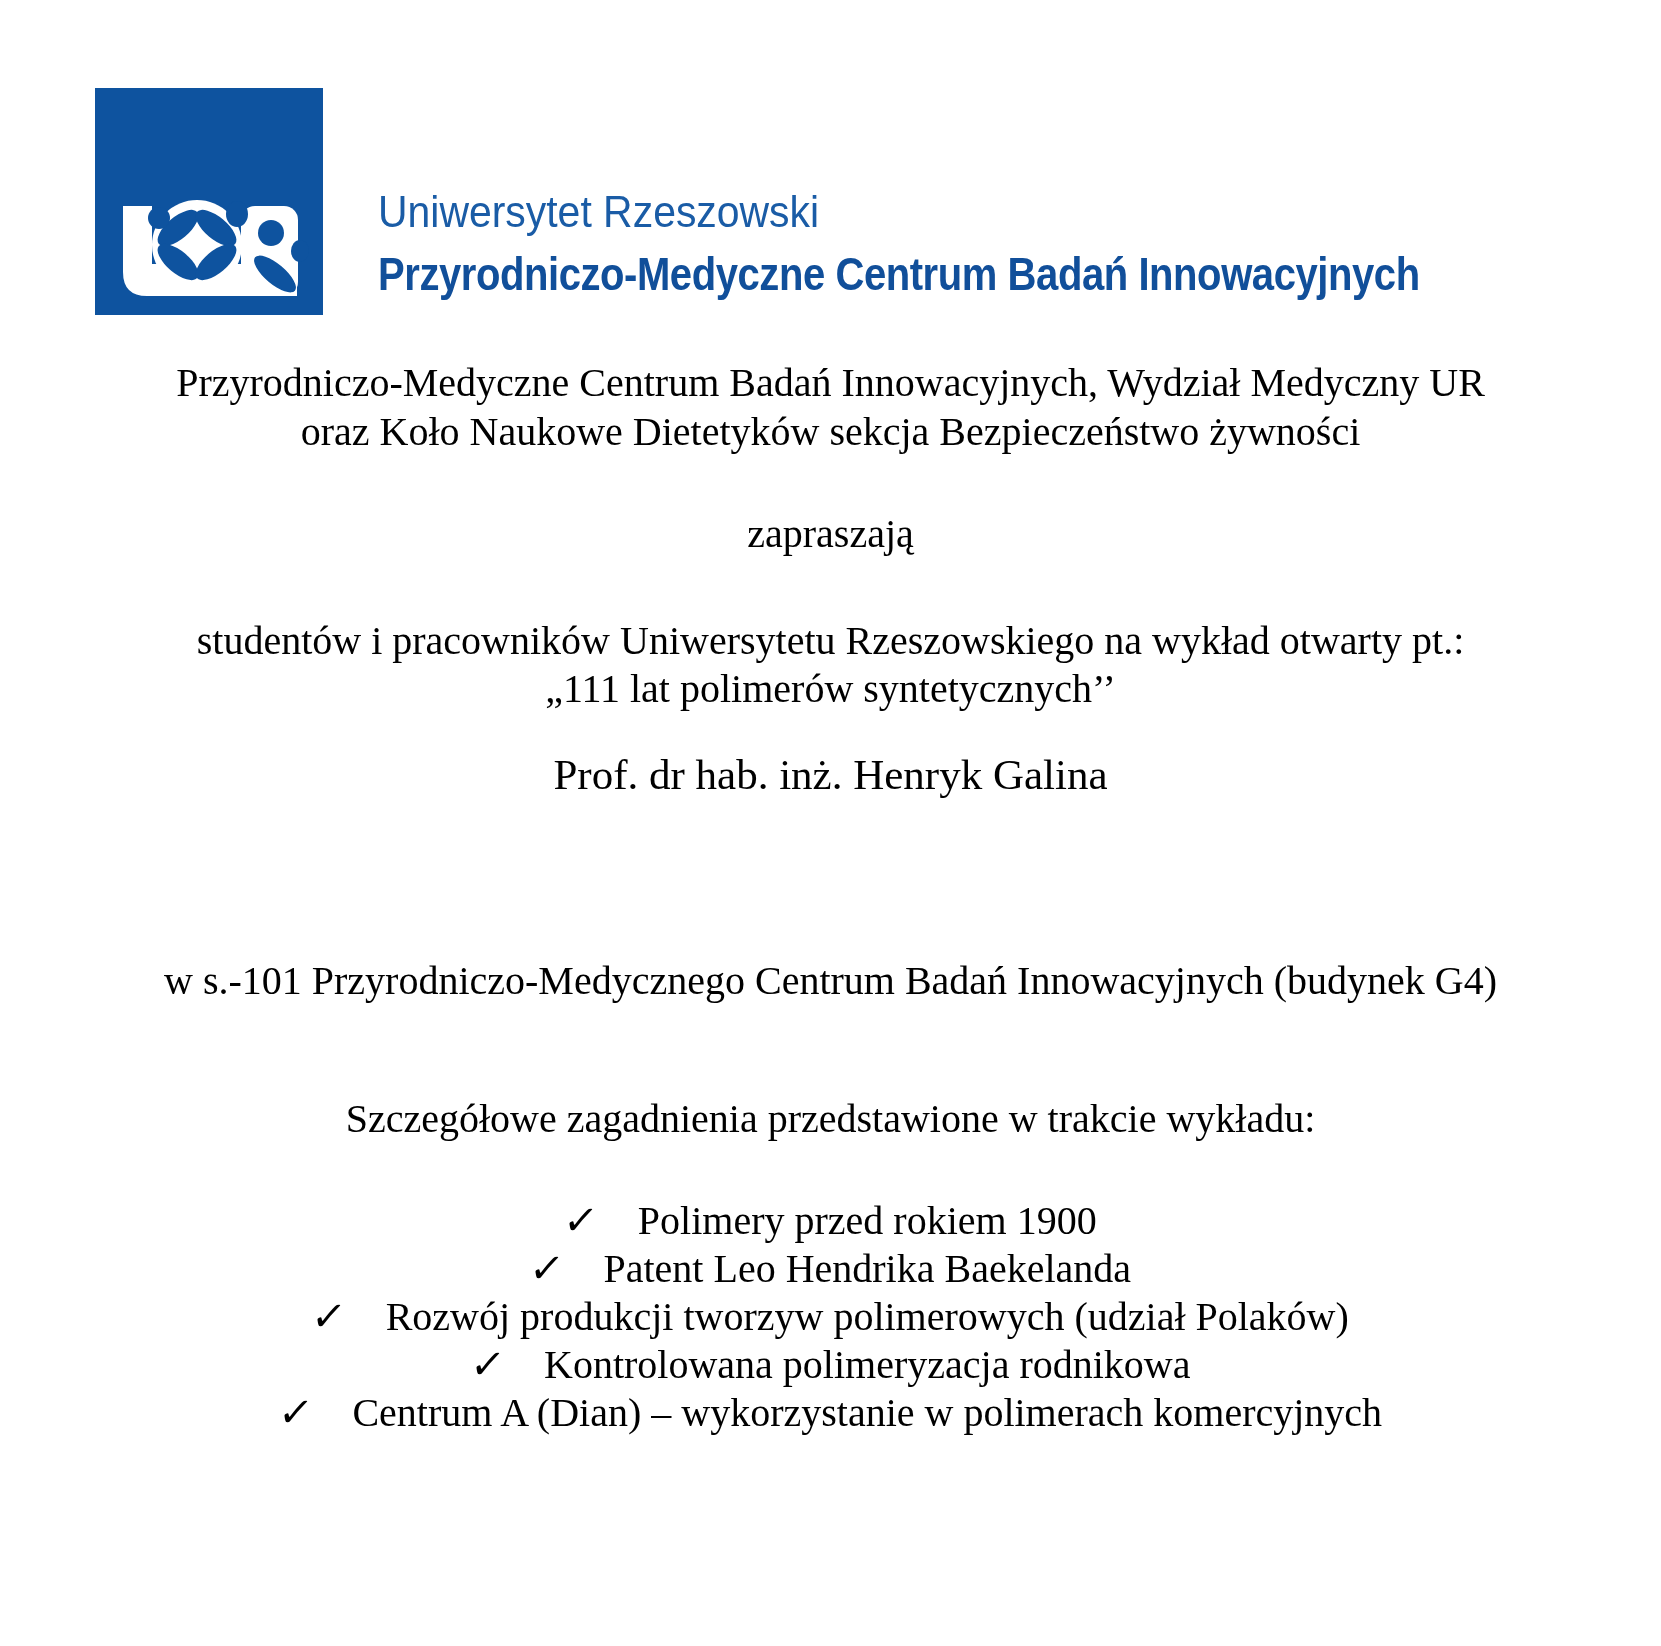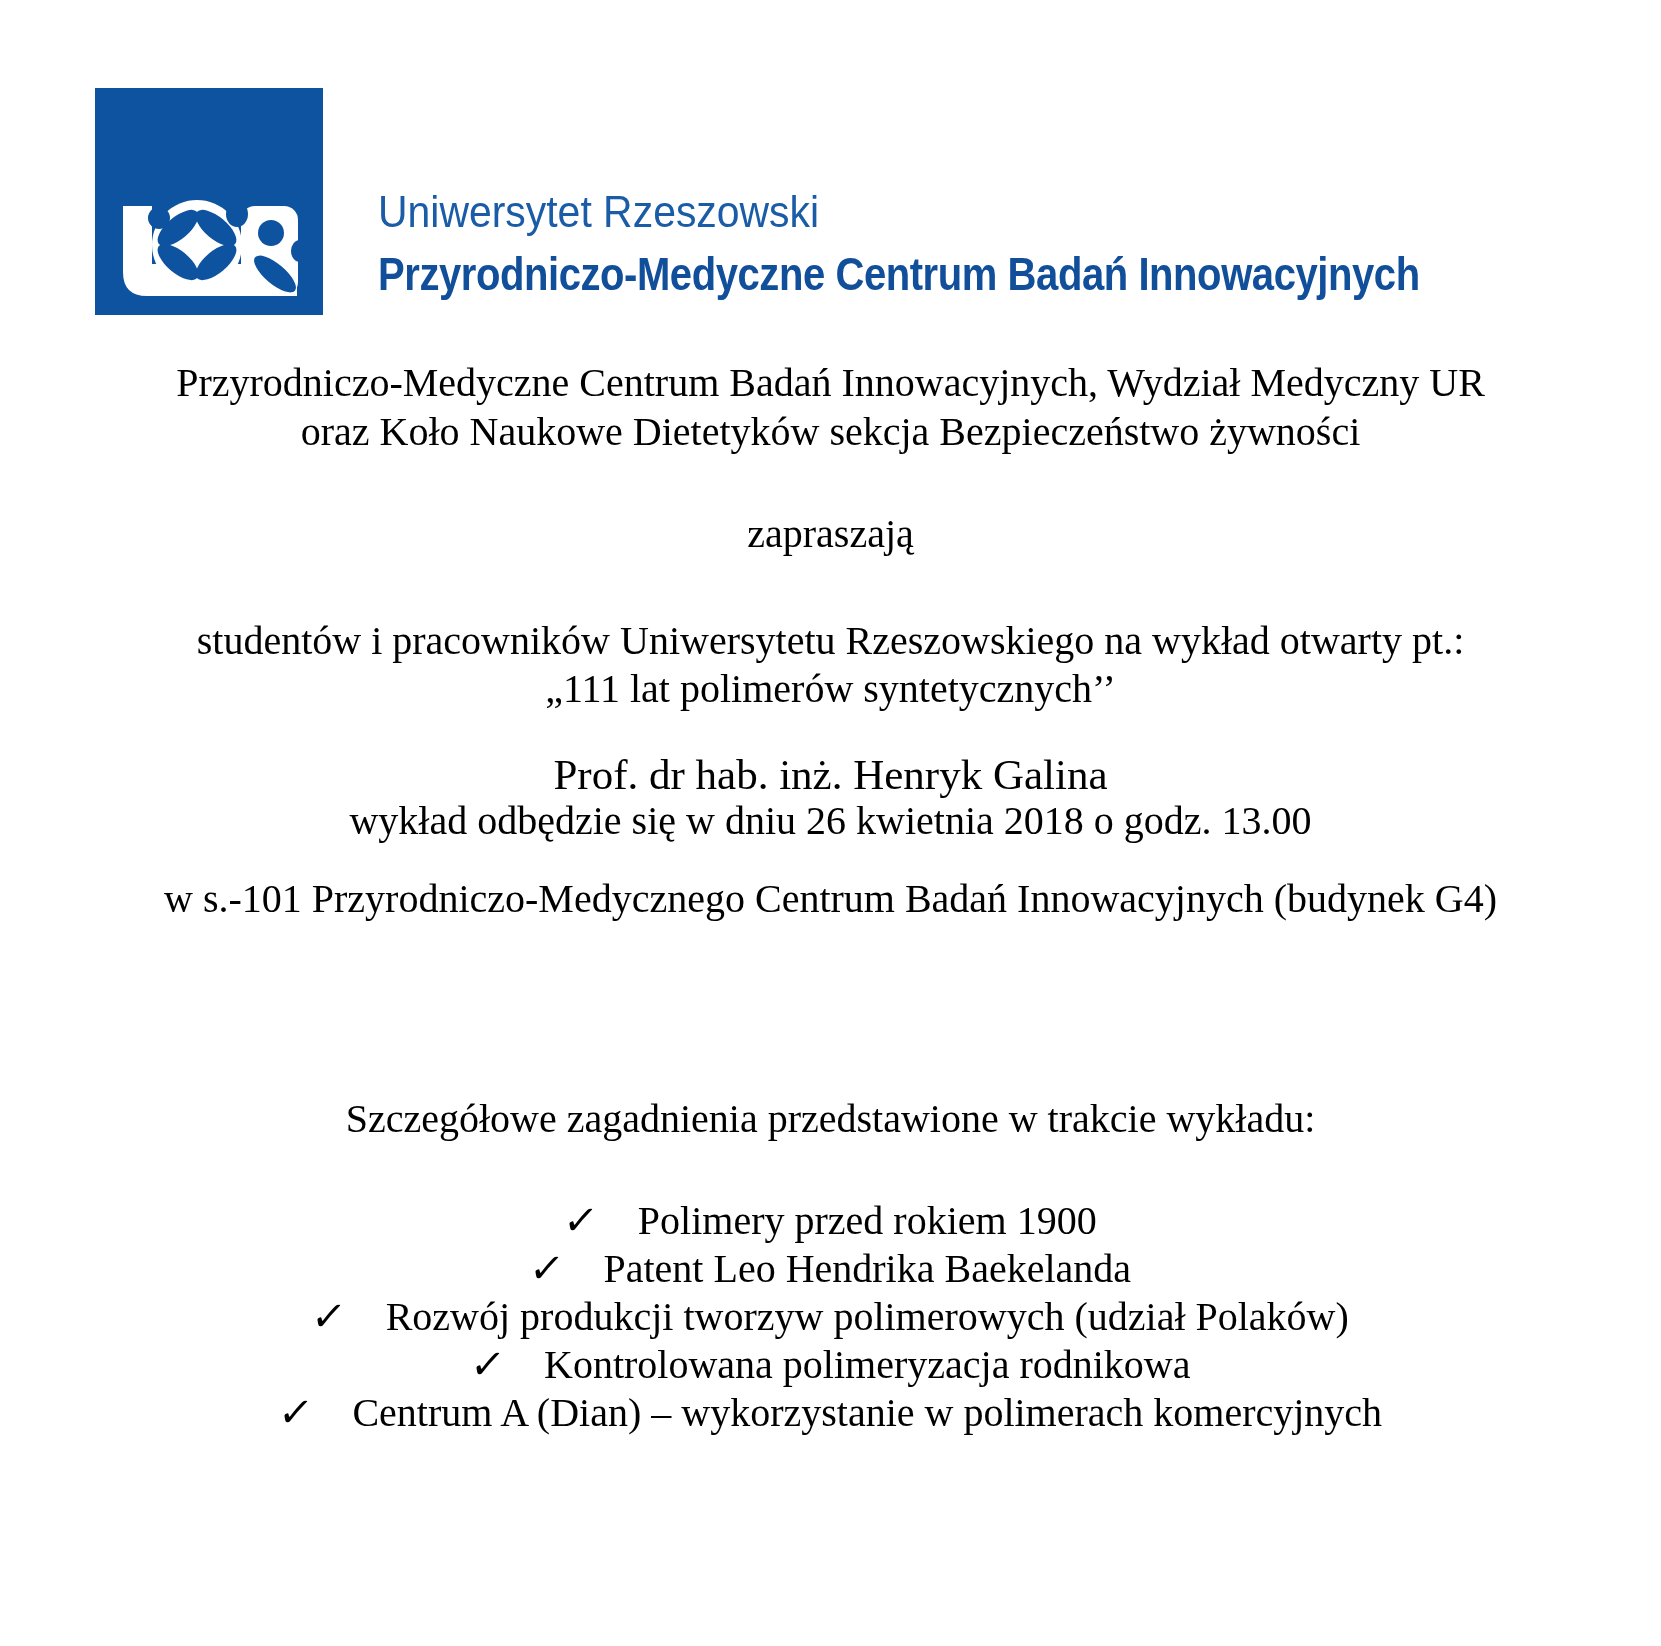--- a/index.html
+++ b/index.html
@@ -55,21 +55,21 @@
     text-align:center;
     font-size:40px;
     line-height:49px;
   }
   .organizers   { top:358px; }
   .invitation   { top:509px; }
   .audience     { top:608px; line-height:48px;margin-top:9px; }
   .speaker-blk  { top:752px; }
   .speaker-name { font-size:43px; line-height:46px;font-family:Liberation Serif, serif; }
   .schedule     { font-size:40px; line-height:46px; }
-  .location     { top:874px; }
+  .location     { top:956px; }
   .topics-head  { top:1094px; }
 
   .topics {
     position:absolute;
     left:0; right:0;
     top:1197px;
   }
   .topic-row {
     display:flex;
     justify-content:center;
@@ -130,21 +130,20 @@
     <div>oraz Koło Naukowe Dietetyków sekcja Bezpieczeństwo żywności</div>
   </div>
 
   <div class="tblock audience">
     <div>studentów i pracowników Uniwersytetu Rzeszowskiego na wykład otwarty pt.:</div>
     <div>„111 lat polimerów syntetycznych’’</div>
   </div>
 
   <div class="tblock speaker-blk">
     <div class="speaker-name">Prof. dr hab. inż. Henryk Galina</div>
-    <div class="schedule">wykład odbędzie się w dniu 26 kwietnia 2018 o godz. 13.00</div>
   </div>
 
   <div class="tblock location">w s.-101 Przyrodniczo-Medycznego Centrum Badań Innowacyjnych (budynek G4)</div>
 
   <div class="tblock topics-head">Szczegółowe zagadnienia przedstawione w trakcie wykładu:</div>
 
   <div class="topics">
     <div class="topic-row">
       <span class="check">✓</span>
       <span class="topic-label">Polimery przed rokiem 1900</span>

